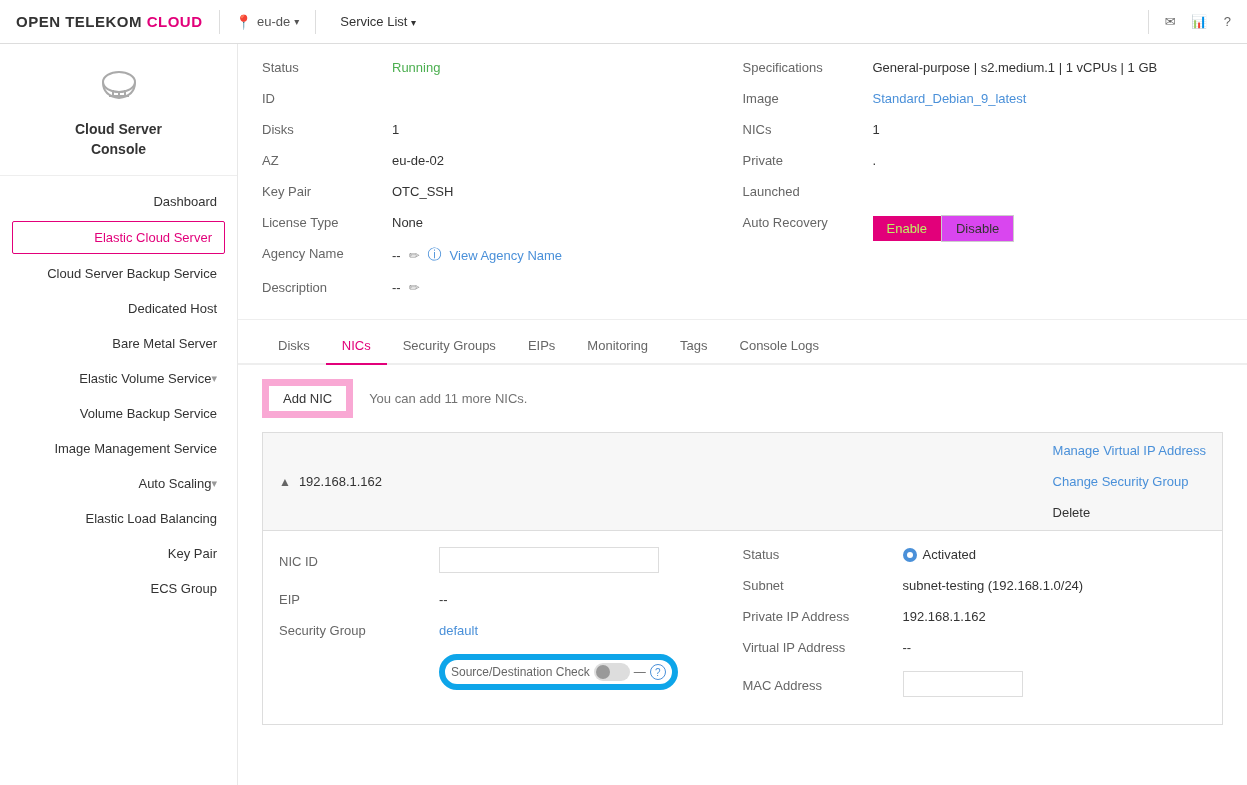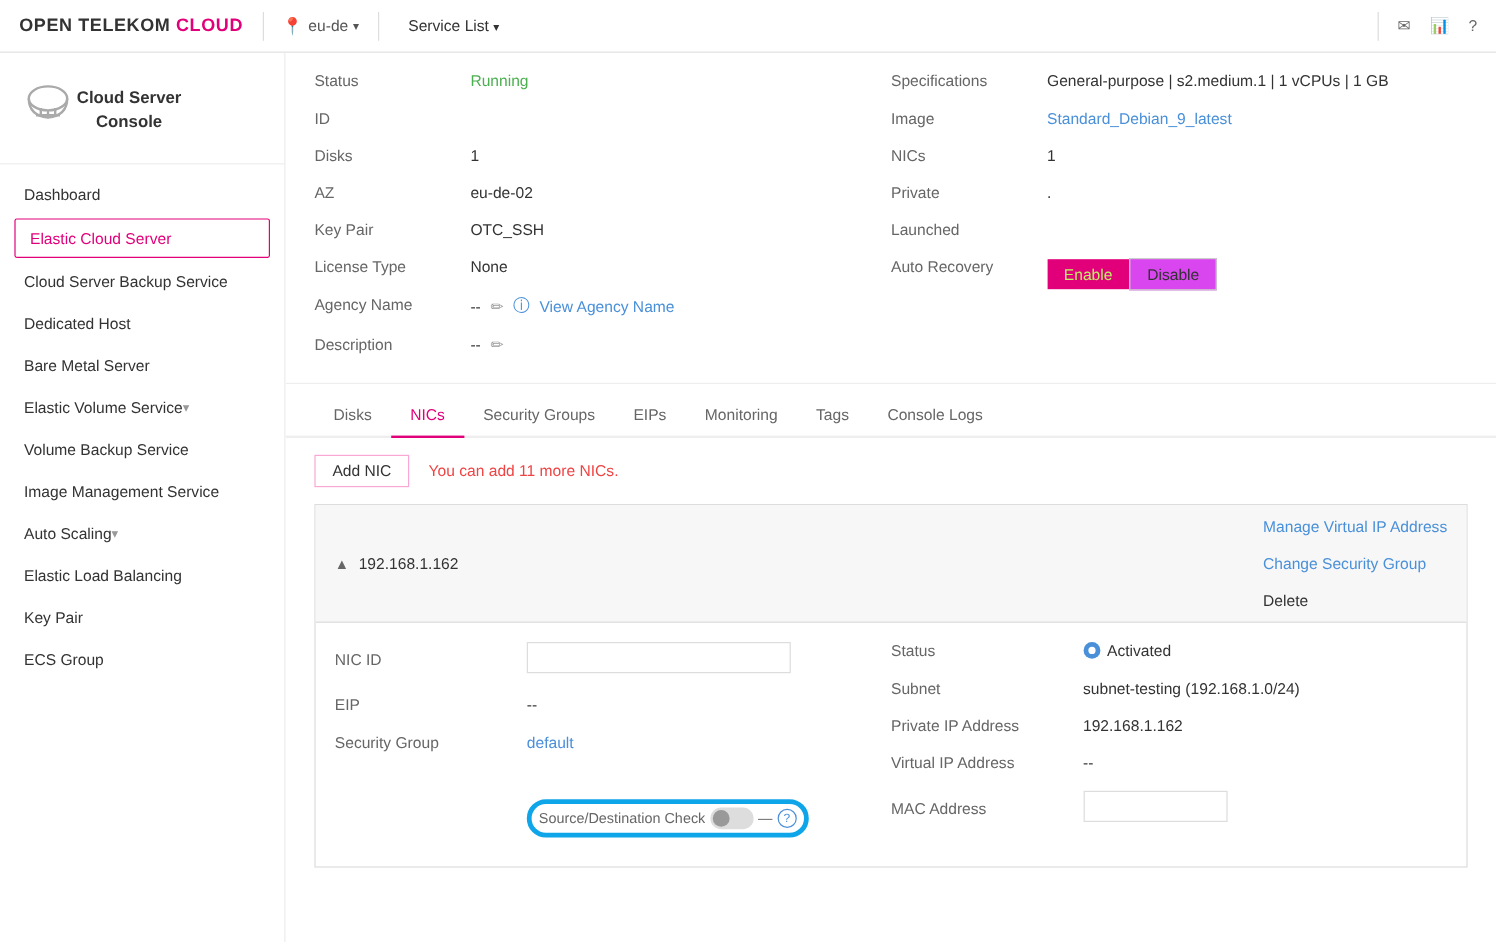--- a/index.html
+++ b/index.html
@@ -44,21 +44,21 @@
     
     .sidebar {
       width: 238px;
       min-width: 238px;
       background: #fff;
       border-right: 1px solid #e8e8e8;
       overflow-y: auto;
     }
     .sidebar-header {
       display: flex;
-      flex-direction: row;
+      flex-direction: column;
       align-items: center;
       padding: 20px 16px 16px;
       border-bottom: 1px solid #eee;
     }
     .sidebar-icon {
       width: 48px;
       height: 48px;
       margin-bottom: 8px;
     }
     .sidebar-title {
@@ -69,21 +69,21 @@
       line-height: 1.4;
     }
     .sidebar-menu { padding: 8px 0; }
     .sidebar-item {
       padding: 10px 20px;
       cursor: pointer;
       font-size: 13px;
       color: #333;
       display: flex;
       align-items: center;
-      justify-content: flex-start;
+      justify-content: flex-end;
     }
     .sidebar-item.active {
       color: #e2007a;
       border: 1.5px solid #e2007a;
       border-radius: 2px;
       margin: 2px 12px;
       padding: 8px 12px;
     }
     .sidebar-item.dashboard { color: #333; font-size: 13px; padding: 10px 20px; }
     .chevron { font-size: 11px; color: #999; }
@@ -172,26 +172,26 @@
     
     .nic-toolbar {
       display: flex;
       align-items: center;
       gap: 16px;
       padding: 14px 24px;
     }
     .btn-add-nic {
       background: #fff;
       color: #333;
-      border: 1px solid #f9a8d4;
+      border: 7px solid #f9a8d4;
       padding: 5px 14px;
       cursor: pointer;
       font-size: 13px;
     }
-    .nic-hint { color: #ef4444; font-size: 13px; }
+    .nic-hint { color: #737373; font-size: 13px; }
 
     
     .nic-card {
       border: 1px solid #ddd;
       margin: 0 24px;
     }
     .nic-card-header {
       background: #f7f7f7;
       padding: 10px 16px;
       display: flex;
@@ -228,48 +228,47 @@
       min-width: 160px;
       color: #666;
       font-size: 13px;
     }
     .nic-value { color: #333; font-size: 13px; }
     .nic-value.link { color: #4a90d9; cursor: pointer; }
 
     
     .status-activated {
       display: flex;
-      align-items: flex-start;
+      align-items: flex-end;
       gap: 6px;
       color: #333;
     }
     .status-dot {
       width: 14px;
       height: 14px;
       border-radius: 50%;
       background: #4a90d9;
       display: flex;
       align-items: center;
       justify-content: center;
     }
     .status-dot::after {
       content: '';
       width: 6px;
       height: 6px;
       border-radius: 50%;
       background: #fff;
     }
     .toggle-wrapper {
-      border: 4px solid #0ea5e9;
+      border: 6px solid #0ea5e9;
       border-radius: 20px;
       padding: 3px 6px;
       display: flex;
       align-items: center;
       gap: 4px;
-      margin-top: 24px;
     }
     .toggle-track {
       width: 36px;
       height: 18px;
       background: #ddd;
       border-radius: 9px;
       position: relative;
       cursor: pointer;
     }
     .toggle-thumb {

